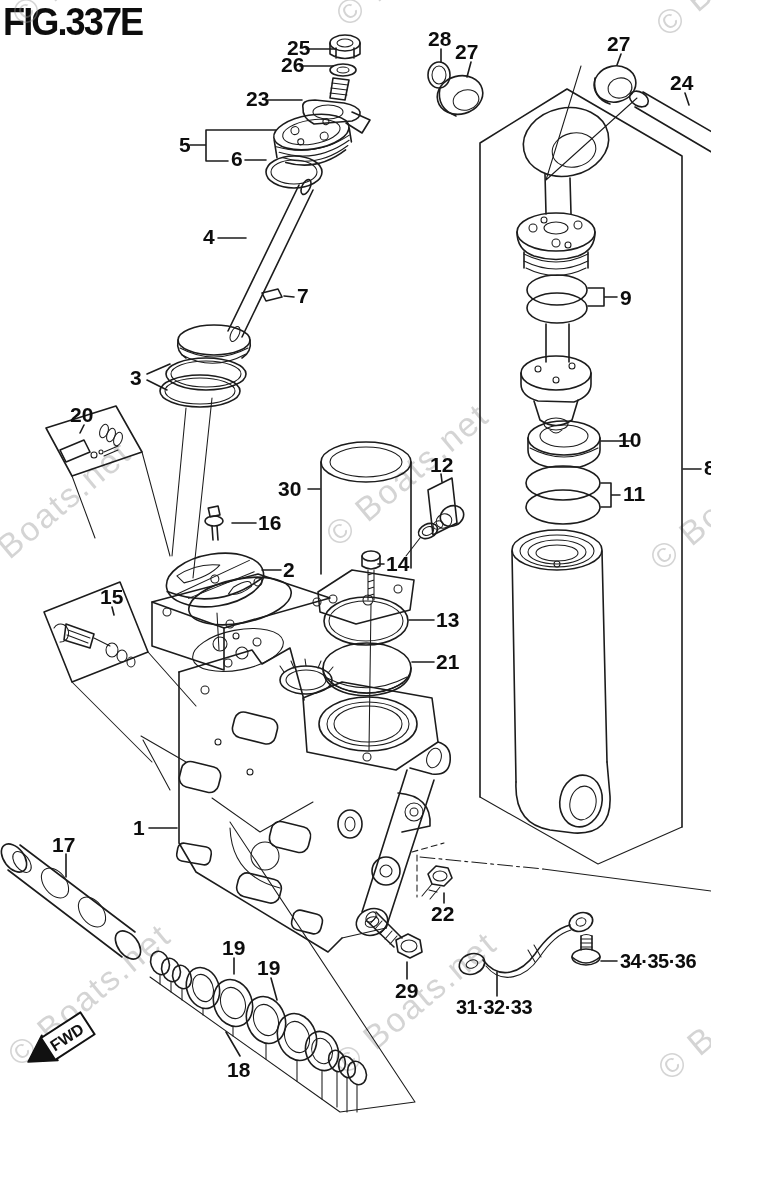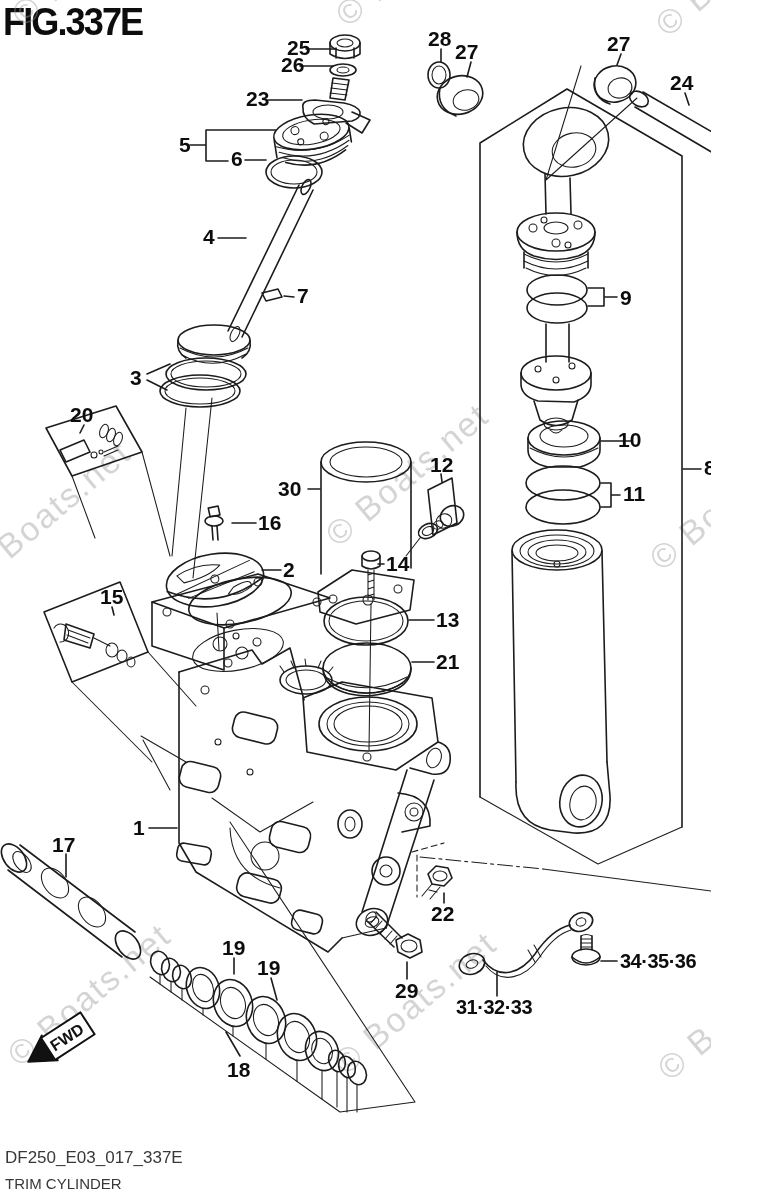--- a/index.html
+++ b/index.html
@@ -413,18 +413,14 @@
         <text class="lbl" x="670" y="90">24</text>
         <text class="lbl" x="735" y="127">28</text>
         <text class="lbl" x="620" y="305">9</text>
         <text class="lbl" x="618" y="447">10</text>
         <text class="lbl" x="623" y="501">11</text>
         <text class="lbl" x="704" y="475">8</text>
       </g>
     </g>
   </svg>
 
-  <div id="footer">
-    <div class="code">DF250_E03_017_337E</div>
-    <div class="name">TRIM CYLINDER</div>
-  </div>
 
 </div>
 
 </body></html>

